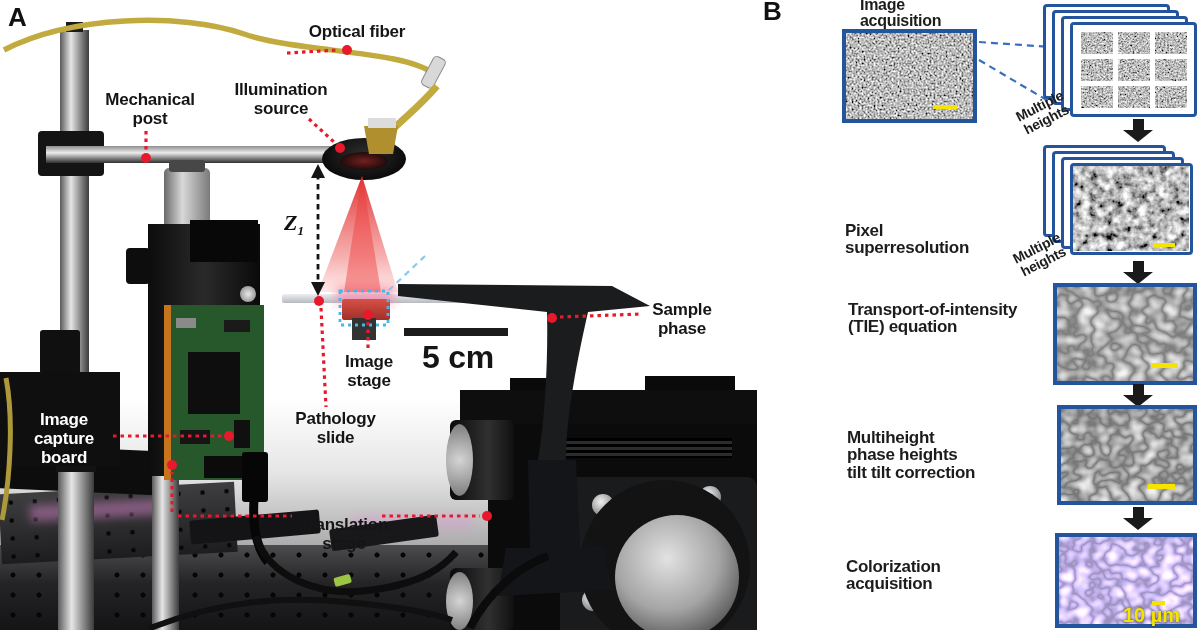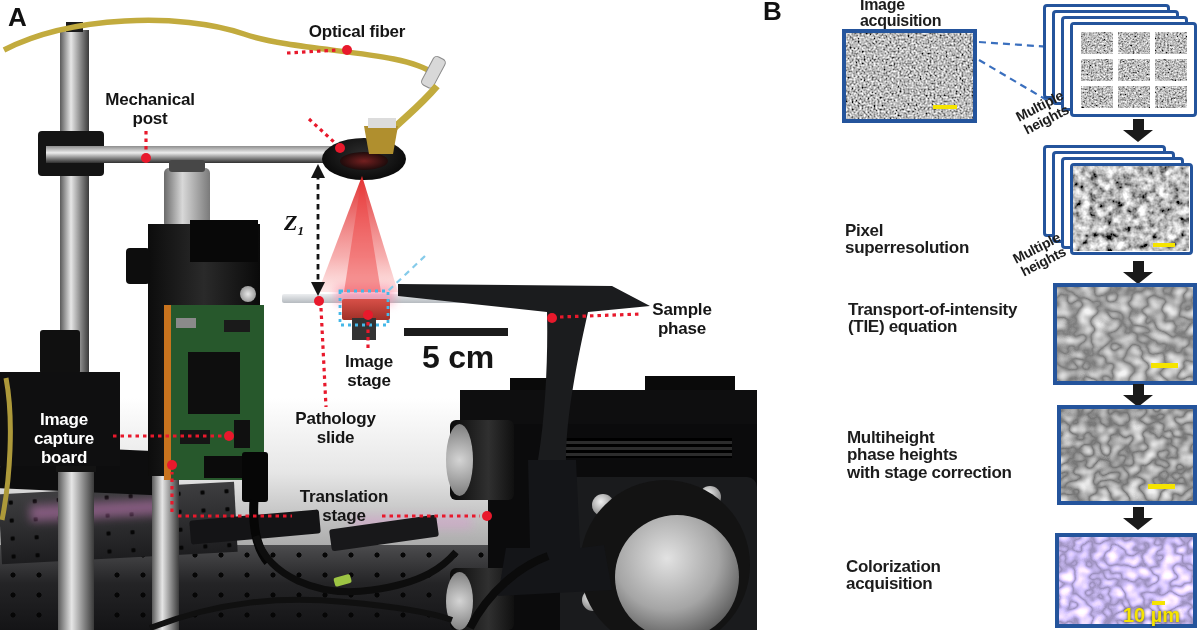--- a/index.html
+++ b/index.html
@@ -160,20 +160,24 @@
     </svg>
 
     <div class="ptag" style="left:8px;top:2px;">A</div>
     <div class="lbl" style="left:292px;top:22px;width:130px;">
       <div>Optical fiber</div>
     </div>
     <div class="lbl" style="left:92px;top:90px;width:116px;">
       <div>Mechanical</div>
       <div>post</div>
     </div>
+    <div class="lbl" style="left:222px;top:80px;width:118px;">
+      <div>Illumination</div>
+      <div>source</div>
+    </div>
     <div class="abs" style="left:284px;top:210px;font-family:'Liberation Serif',serif;font-style:italic;font-weight:bold;font-size:22px;color:#111;">
       <span>Z</span><sub style="font-size:13px;">1</sub>
     </div>
     <div class="lbl" style="left:640px;top:300px;width:84px;">
       <div>Sample</div>
       <div>phase</div>
     </div>
     <div class="lbl" style="left:328px;top:352px;width:82px;">
       <div>Image</div>
       <div>stage</div>
@@ -181,21 +185,21 @@
     <div class="lbl" style="left:408px;top:340px;width:100px;font-size:32px;">5 cm</div>
     <div class="lbl" style="left:278px;top:409px;width:115px;">
       <div>Pathology</div>
       <div>slide</div>
     </div>
     <div class="lbl" style="left:18px;top:410px;width:92px;color:#fff;">
       <div>Image</div>
       <div>capture</div>
       <div>board</div>
     </div>
-    <div class="lbl" style="left:288px;top:487px;width:112px;">
+    <div class="lbl" style="left:288px;top:515px;width:112px;">
       <div>Translation</div>
       <div>stage</div>
     </div>
   </div>
 
   <div class="abs" style="left:757px;top:0;width:443px;height:630px;background:#fff;">
     <div class="ptag" style="left:6px;top:-4px;">B</div>
 
     <div class="blabel" style="left:103px;top:-3px;font-size:16px;">
       <div>Image</div>
@@ -312,21 +316,21 @@
     </div>
     <div class="ybar" style="left:394px;top:363px;width:27px;height:5px;"></div>
     <div class="darrow" style="left:366px;top:384px;">
       <div class="stem"></div>
         <div class="head"></div>
     </div>
 
     <div class="blabel" style="left:90px;top:429px;">
       <div>Multiheight</div>
       <div>phase heights</div>
-      <div>with stage correction</div>
+      <div>tilt tilt correction</div>
     </div>
     <div class="bimg" style="left:300px;top:405px;width:140px;height:100px;">
       <svg width="132" height="92">
         <filter id="fCells2" x="0" y="0" width="100%" height="100%">
           <feTurbulence type="fractalNoise" baseFrequency="0.06 0.07" numOctaves="2" seed="9"></feTurbulence>
           <feColorMatrix type="saturate" values="0"></feColorMatrix>
           <feComponentTransfer>
             <feFuncR type="table" tableValues="0.95 0.88 0.18 0.84 0.95"></feFuncR>
               <feFuncG type="table" tableValues="0.95 0.88 0.18 0.84 0.95"></feFuncG>
             <feFuncB type="table" tableValues="0.95 0.88 0.18 0.84 0.95"></feFuncB>

